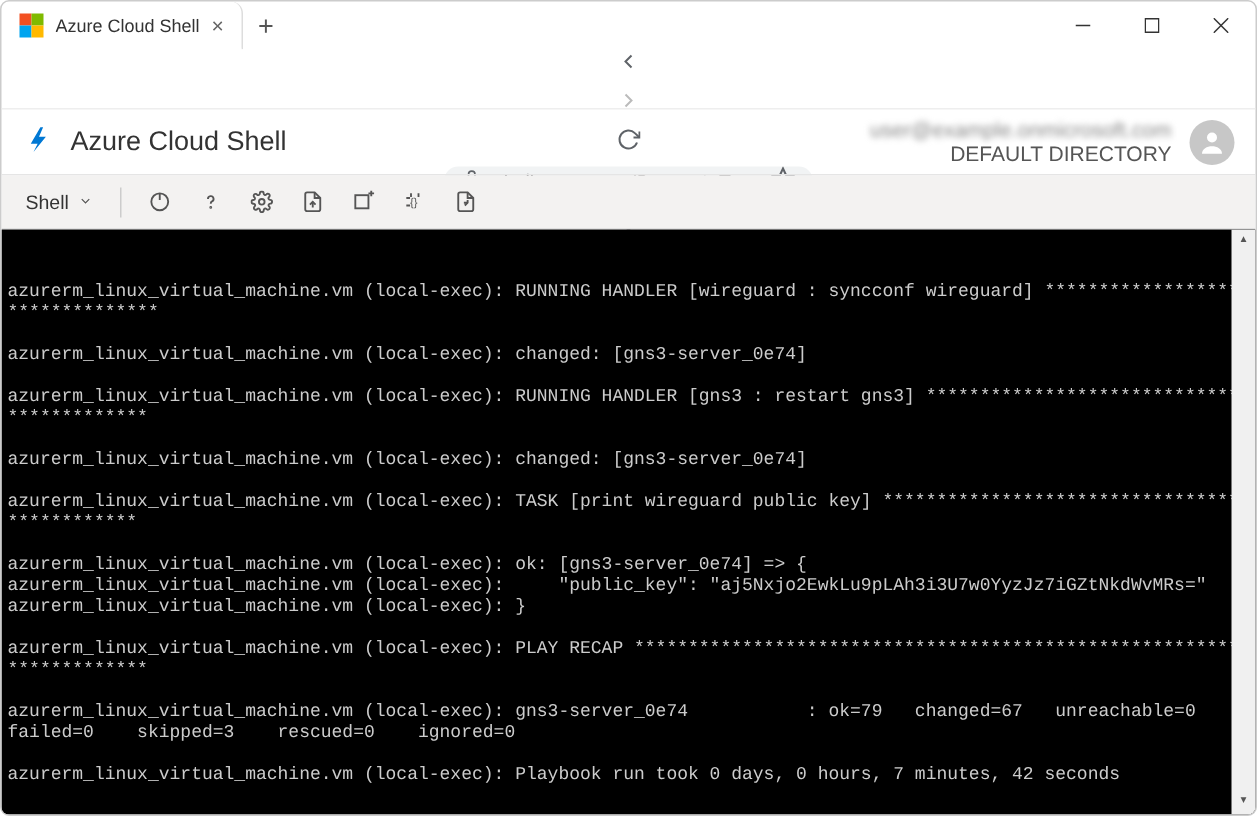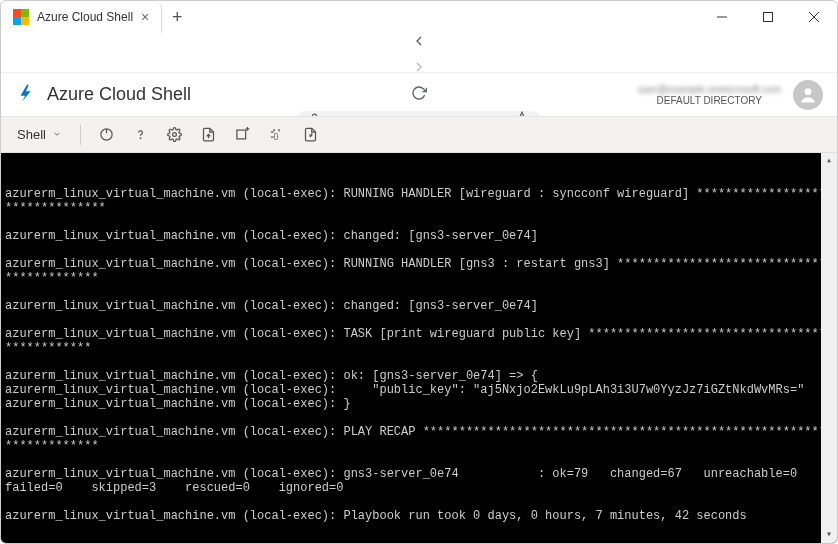--- a/index.html
+++ b/index.html
@@ -17,21 +17,21 @@
   .nav-btn { width: 24px; height: 24px; display: flex; align-items: center; justify-content: center; color: #5f6368; border-radius: 50%; }
   .nav-btn.disabled { color: #bbb; }
   .addr { flex: 1; height: 30px; background: #f1f3f4; border-radius: 15px; display: flex; align-items: center; padding: 0 12px; gap: 8px; font-size: 13px; color: #202124; }
   .addr .lock { color: #5f6368; }
   .url-host { color: #202124; }
   .url-path { color: #6e6e6e; }
   .header { height: 44px; display: flex; align-items: center; padding: 0 14px; gap: 10px; border-bottom: 1px solid #e5e5e5; }
   .azure-logo { color: #0078d4; }
   .header-title { font-size: 18px; color: #333; font-weight: 400; }
   .header-right { margin-left: auto; display: flex; align-items: center; gap: 12px; }
-  .acct { text-align: center; font-size: 10px; color: #555; line-height: 1.1; }
+  .acct { text-align: right; font-size: 14px; color: #555; line-height: 1.1; }
   .acct .blur { filter: blur(2px); color: #888; }
   .avatar { width: 30px; height: 30px; border-radius: 50%; background: #c7c7c7; display: flex; align-items: center; justify-content: center; }
   .shellbar { height: 36px; background: #f3f2f1; display: flex; align-items: center; padding: 0 10px; gap: 6px; border-bottom: 1px solid #e0e0e0; }
   .shell-select { display: flex; align-items: center; gap: 6px; padding: 4px 6px; font-size: 13px; color: #333; }
   .shell-sep { width: 1px; height: 20px; background: #ccc; margin: 0 6px; }
   .shell-icon { width: 28px; height: 28px; display: flex; align-items: center; justify-content: center; color: #555; border-radius: 2px; }
   .terminal { flex: 1; background: #000; color: #ccc; font-family: Consolas, "Courier New", monospace; font-size: 12px; line-height: 14px; padding: 6px 4px; overflow: hidden; position: relative; white-space: pre-wrap; word-break: break-all; }
   .scrollbar { position: absolute; right: 0; top: 0; bottom: 0; width: 16px; background: #f0f0f0; display: flex; flex-direction: column; }
   .scroll-arrow { height: 16px; display: flex; align-items: center; justify-content: center; color: #555; font-size: 10px; }
   .scroll-track { flex: 1; }

